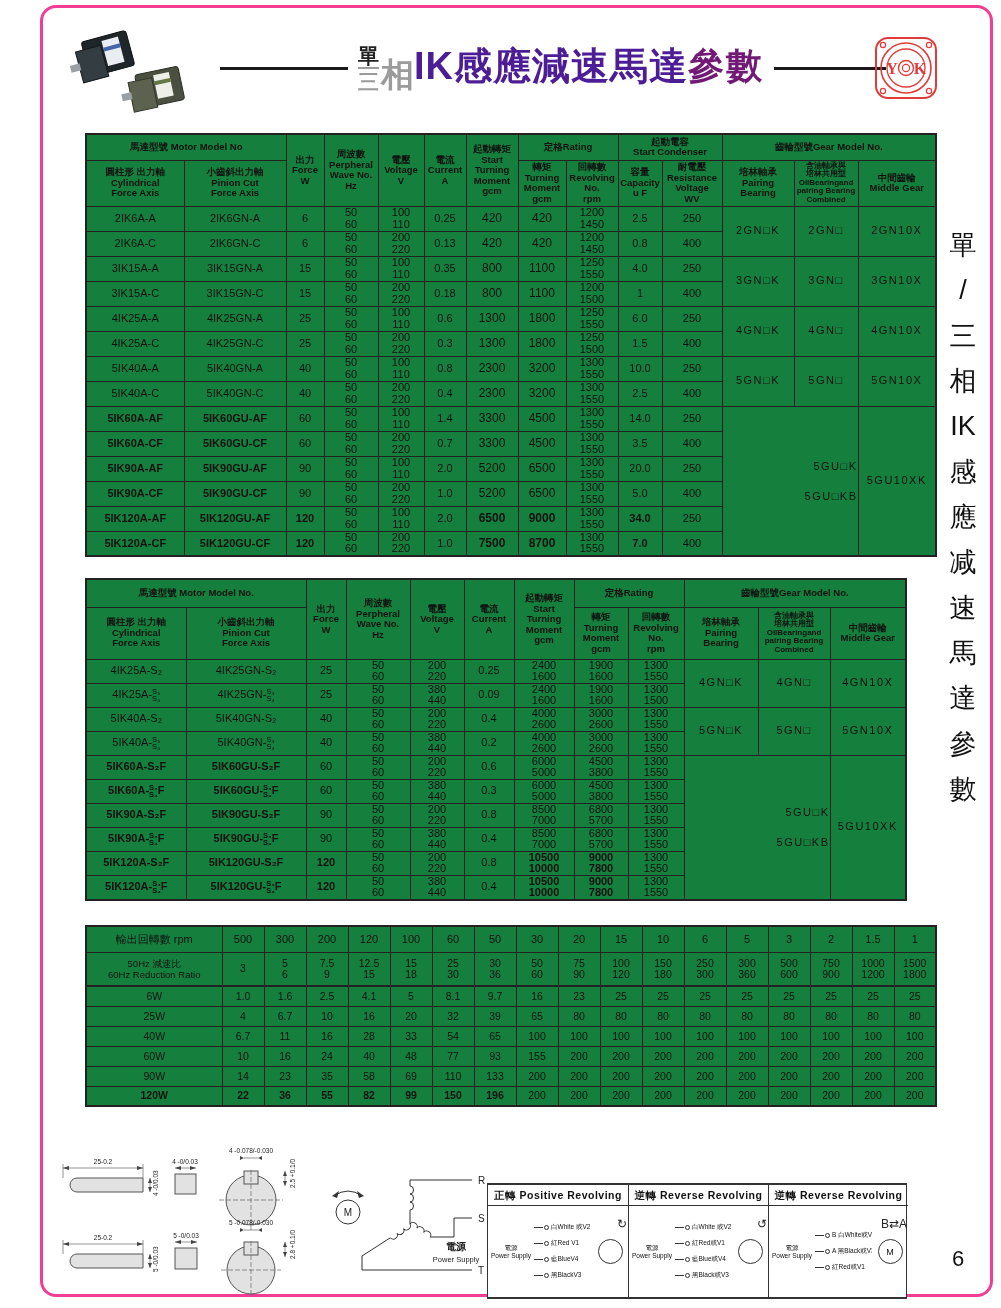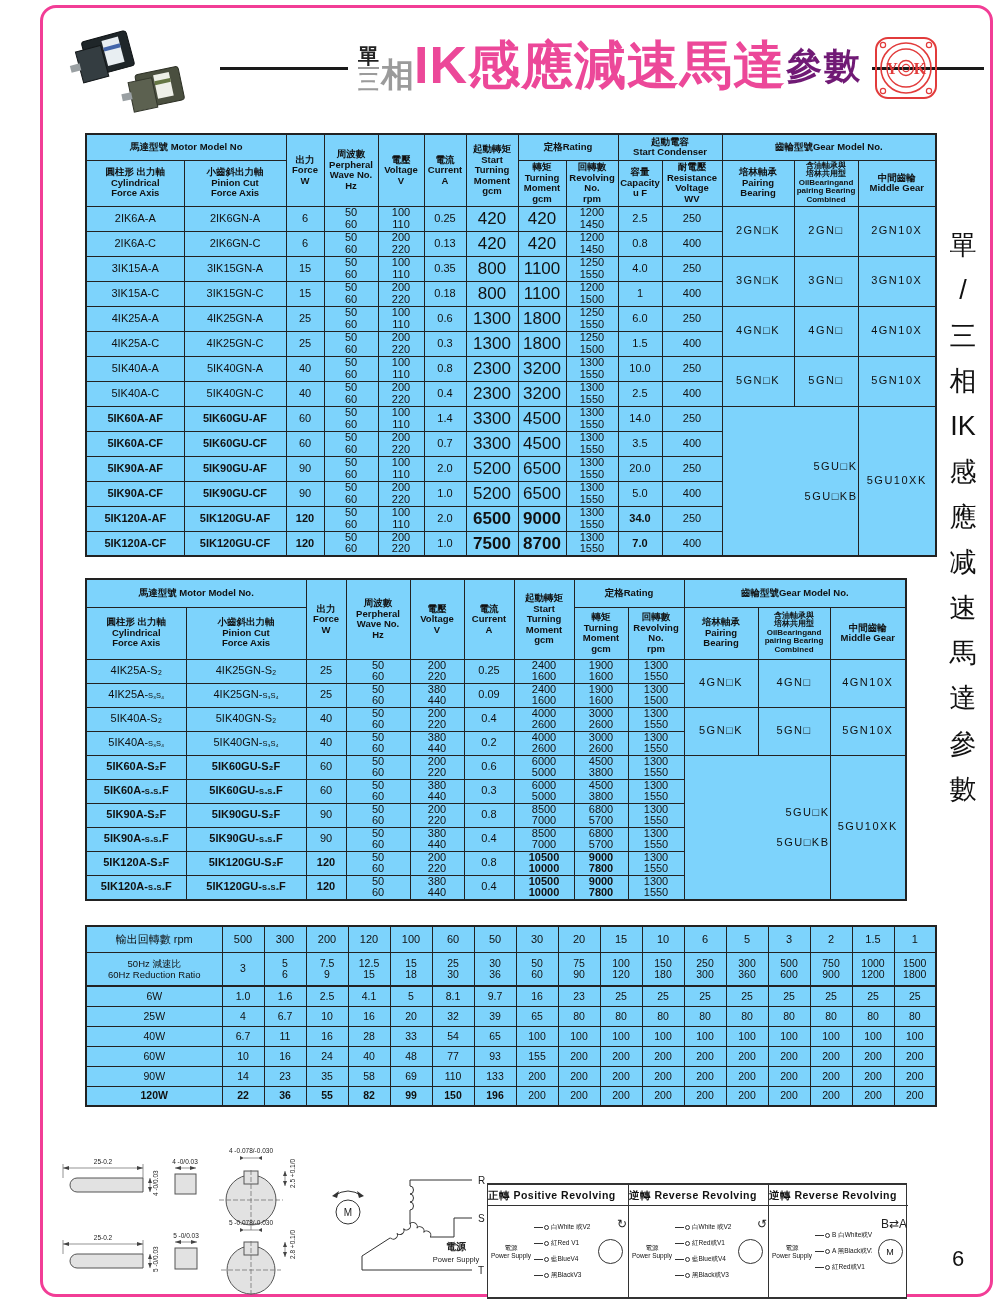--- a/index.html
+++ b/index.html
@@ -9,65 +9,65 @@
 
   
   .motor-photo{position:absolute;left:52px;top:20px}
   .title-wrap{position:absolute;left:210px;top:30px;height:76px;display:flex;align-items:center}
   .tline{width:128px;height:3px;background:#1a1a1a;margin:0 10px;align-self:center}
   .tline.r{width:112px}
   .tstack{display:flex;flex-direction:column;font-size:21px;line-height:23px;font-weight:bold;text-align:center;margin-right:2px}
   .tstack .top{color:#222}
   .tstack .bot{color:#9b9b9b;border-top:2px solid #9b9b9b;padding-top:1px}
   .tgray{color:#9b9b9b;font-size:33px;font-weight:bold;align-self:flex-end;padding-bottom:8px}
-  .tmain{color:#ec4899;font-size:52px;font-weight:bold;letter-spacing:1px;padding-bottom:4px}
+  .tmain{color:#4c1d95;font-size:38px;font-weight:bold;letter-spacing:1px;padding-bottom:4px}
   .tgray2{color:#701a75;font-size:36px;font-weight:bold;letter-spacing:2px;padding-bottom:4px}
   .logo{position:absolute;left:872px;top:34px}
 
   
   .side-title{position:absolute;left:938px;top:230px;width:50px;height:574px;display:flex;flex-direction:column;justify-content:space-between;align-items:center}
   .side-char{font-size:27px;line-height:30px;color:#111;font-weight:500}
 
   
-  table{border-collapse:collapse;table-layout:fixed;position:absolute;background:#7dd3fc}
+  table{border-collapse:collapse;table-layout:fixed;position:absolute;background:#15803d}
   td,th{border:1px solid #222;text-align:center;vertical-align:middle;white-space:pre-line;padding:0}
   table{border:2px solid #222}
   .motor-table td{font-size:11px;line-height:11.5px;height:25px}
   .motor-table th{font-size:9.5px;line-height:10.5px;font-weight:600}
   .t1{left:85px;top:133px;width:850px}
   .t1 thead tr.gr th{height:26px}
   .t1 thead tr.sr th{height:46px}
   .t2{left:85px;top:578px;width:820px}
   .t2 td{height:24px}
   .t2 thead tr.gr th{height:28px}
   .t2 thead tr.sr th{height:52px}
   .oil-th{font-size:8px !important;line-height:8.5px !important}
-  td.big{font-size:17px}
+  td.big{font-size:12px}
   td.b,.b{font-weight:bold}
   td.gear{font-size:11px;letter-spacing:1.5px}
   td.gear-left{text-align:right;padding-left:16px;line-height:30px}
-  .stack{display:inline-flex;flex-direction:row;vertical-align:middle;font-size:7.5px;line-height:7.5px;text-align:left}
+  .stack{display:inline-flex;flex-direction:column;vertical-align:middle;font-size:7.5px;line-height:7.5px;text-align:left}
 
   .t3{left:85px;top:925px;width:850px}
   .t3 td{font-size:10.5px;line-height:11px;height:20px}
   .t3 tr.rpm-row td{height:26px;font-size:11px}
   .t3 tr.rpm-row td:first-child{font-weight:normal}
   .t3 tr.ratio-row td{height:34px;border-bottom:2px solid #222}
   .t3 tr.ratio-row td:first-child{font-size:9.5px;line-height:11px}
 
   
   .drawings{position:absolute;left:55px;top:1142px}
   .phase{position:absolute;left:322px;top:1152px}
   .dim{font-size:6.5px;fill:#222;font-family:"Liberation Sans",sans-serif}
   .thin{stroke:#666;stroke-width:.7;fill:none}
   .fillg{fill:#e2e2e2;stroke:#555;stroke-width:1}
 
   .wiring{position:absolute;left:487px;top:1183px;width:420px;display:grid;grid-template-columns:140px 140px 140px;border-top:2px solid #333;border-bottom:2px solid #333;border-left:1px solid #333;border-right:1px solid #333;background:#fff}
   .wpanel + .wpanel{border-left:1px solid #333}
-  .wtitle{height:21px;border-bottom:1.5px solid #333;font-size:10.5px;font-weight:bold;text-align:left;line-height:21px;letter-spacing:.5px}
+  .wtitle{height:21px;border-bottom:1.5px solid #333;font-size:10.5px;font-weight:bold;text-align:center;line-height:21px;letter-spacing:.5px}
   .wbody{height:91px;display:flex;align-items:center;position:relative}
   .wsupply{width:46px;font-size:6.5px;line-height:8px;text-align:center;white-space:pre-line;flex:none}
   .wwires{flex:1;display:flex;flex-direction:column;justify-content:center;gap:7px;min-width:0}
   .wire{display:flex;align-items:center;font-size:6.5px;white-space:nowrap;overflow:hidden}
   .wire .seg{width:9px;height:1px;background:#333;flex:none;margin-right:1px}
   .wire .term{width:5px;height:5px;border:1px solid #333;border-radius:50%;flex:none;margin-right:2px;background:#fff}
   .wmotor{width:36px;flex:none;position:relative;display:flex;justify-content:center;align-items:center;height:100%}
   .mcircle{width:25px;height:25px;border:1.3px solid #333;border-radius:50%;display:flex;align-items:center;justify-content:center;font-size:9px;background:#fff}
   .rot{position:absolute;top:12px;right:1px;font-size:12px;line-height:12px;color:#222}
 

